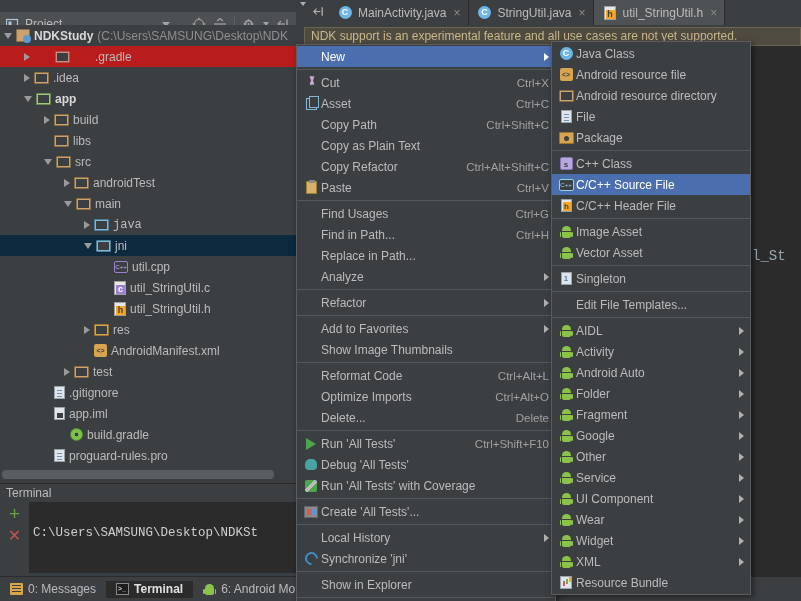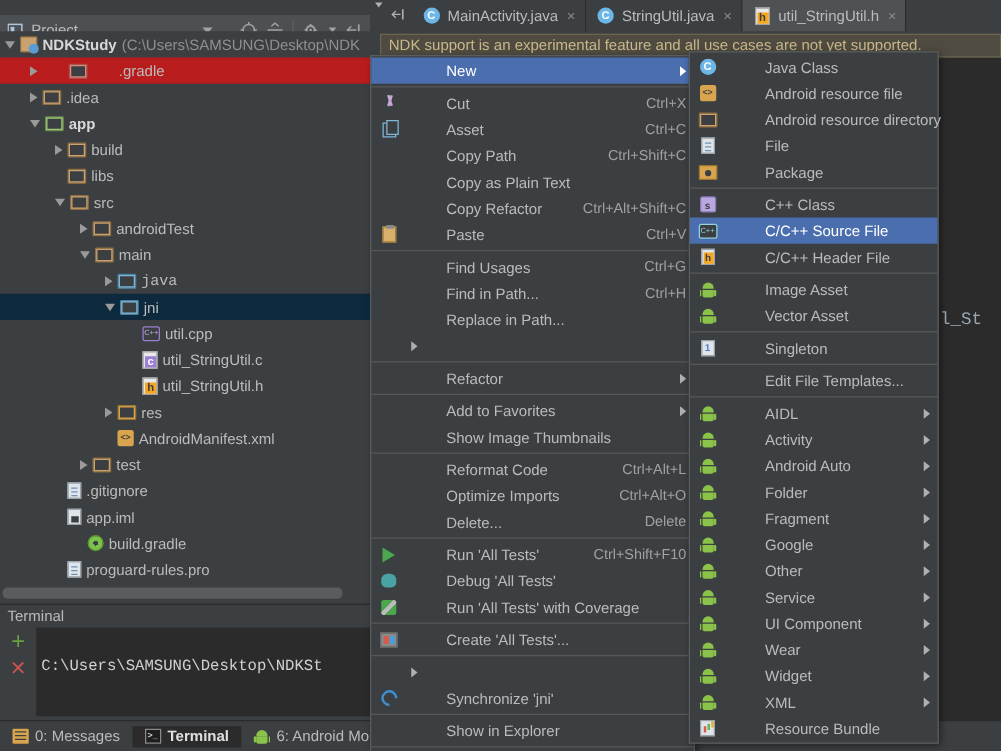--- a/index.html
+++ b/index.html
@@ -277,21 +277,21 @@
     box-shadow: 2px 2px 6px rgba(0,0,0,.5);
     padding: 1px 0;
   }
   .mi {
     height: 21px; display: flex; align-items: center;
     padding: 0 6px 0 4px; font-size: 12px; color: #bbbbbb;
     cursor: pointer; white-space: nowrap; position: relative;
   }
   .mi.hl { background: #4b6eaf; color: #ffffff; }
   .mi .mi-icon { width: 20px; flex: none; display:flex; align-items:center; justify-content:center; }
-  .mi .mi-label { flex: 1; margin-left: 36px; }
+  .mi .mi-label { flex: 1; }
   .mi .mi-key { color: #a0a0a0; font-size: 11.5px; margin-left: 12px; }
   .mi .mi-arrow {
     width: 0; height: 0; margin-left: 8px; flex:none;
     border-top: 4px solid transparent; border-bottom: 4px solid transparent;
     border-left: 5px solid #b0b0b0;
   }
   .mi.hl .mi-arrow { border-left-color: #ffffff; }
   .msep { height: 1px; background: #555859; margin: 2px 0; }
 
   
@@ -656,20 +656,21 @@
       <div class="mi">
         <span class="mi-icon">
           <span></span>
         </span>
         <span class="mi-label">Replace in Path...</span>
       </div>
       <div class="mi">
         <span class="mi-icon">
           <span></span>
         </span>
+        <span class="mi-label">Analyze</span>
         <span class="mi-arrow"></span>
       </div>
       <div class="msep"></div>
       <div class="mi">
         <span class="mi-icon">
           <span></span>
         </span>
         <span class="mi-label">Refactor</span>
         <span class="mi-arrow"></span>
       </div>
@@ -734,20 +735,21 @@
         <span class="mi-icon">
           <span class="ci-create ic"></span>
         </span>
         <span class="mi-label">Create 'All Tests'...</span>
       </div>
       <div class="msep"></div>
       <div class="mi">
         <span class="mi-icon">
           <span></span>
         </span>
+        <span class="mi-label">Local History</span>
         <span class="mi-arrow"></span>
       </div>
       <div class="mi">
         <span class="mi-icon">
           <span class="ci-sync ic"></span>
         </span>
         <span class="mi-label">Synchronize 'jni'</span>
       </div>
       <div class="msep"></div>
       <div class="mi">

